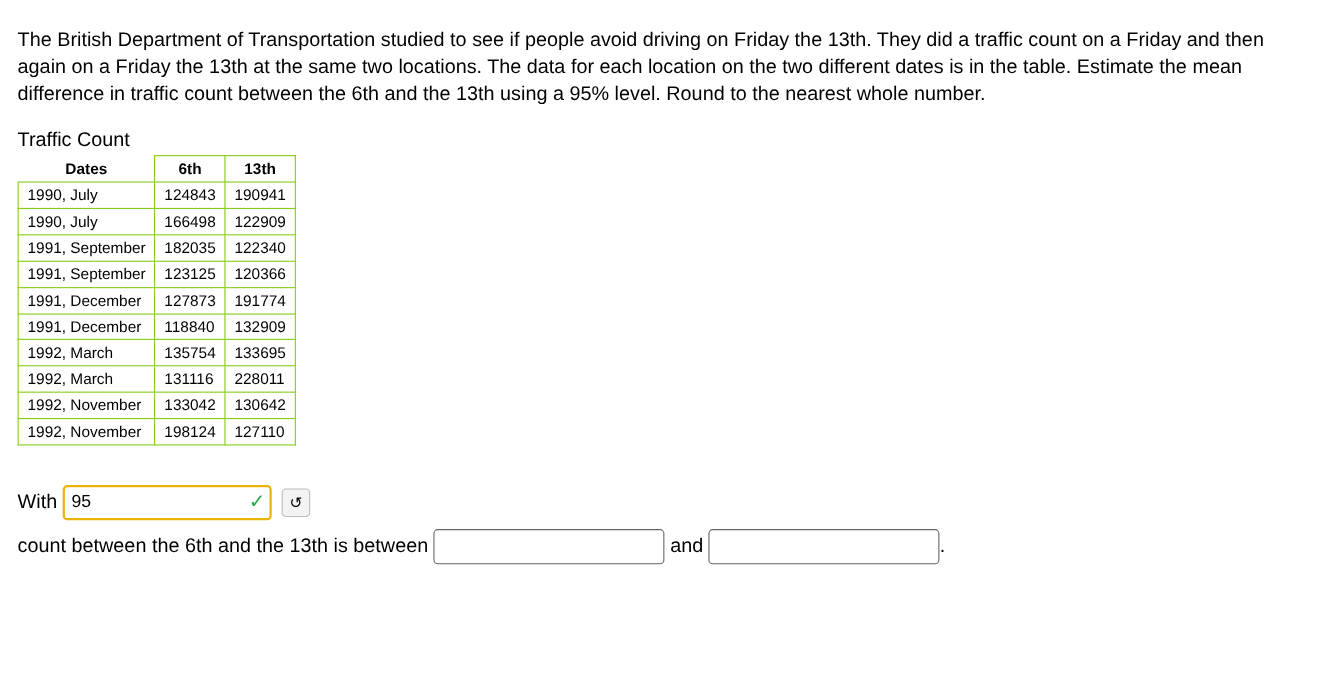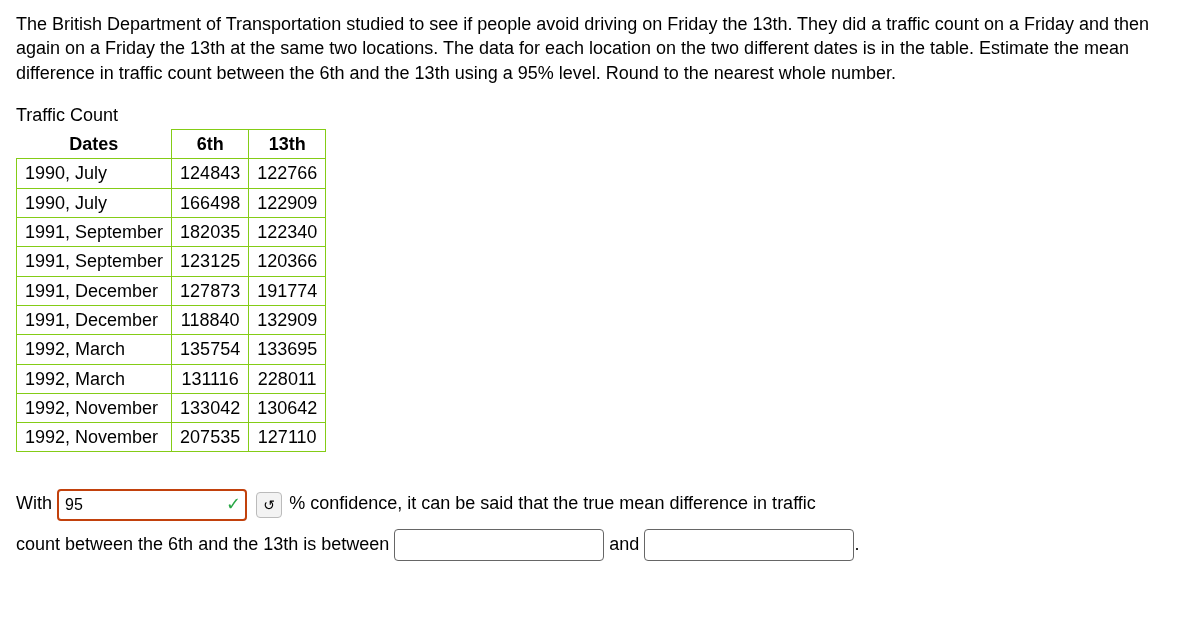--- a/index.html
+++ b/index.html
@@ -6,58 +6,59 @@
     font-family: "Lucida Sans", "Lucida Grande", Verdana, sans-serif;
     font-size: 18px;
     margin: 0;
     padding: 12px 16px;
     color: #000;
     background: #fff;
     line-height: 1.35;
   }
   .problem-text {
     margin-bottom: 18px;
+    margin-top: 12px;
   }
   .table-title {
     margin-bottom: 2px;
   }
   table {
     border-collapse: collapse;
-    font-size: 18px;
+    font-size: 14px;
   }
   th, td {
     border: 1px solid #84cc16;
     padding: 2px 8px;
     text-align: left;
     white-space: nowrap;
   }
   th {
     font-weight: bold;
     text-align: center;
   }
   th.dates-header {
     text-align: center;
     border-left: none;
     border-top: none;
   }
   th.dates-header .inner {
     display:inline-block;
   }
   td.num {
-    text-align: center;
+    text-align: left;
   }
   .answer-area {
     margin-top: 32px;
     line-height: 2.2;
   }
   .inline-input {
     display: inline-block;
     vertical-align: middle;
     height: 32px;
-    border: 2px solid #c2410c;
+    border: 2px solid #eab308;
     border-radius: 4px;
     padding: 2px 6px;
     font-size: 16px;
     width: 190px;
     box-sizing: border-box;
   }
   .plain-input {
     display: inline-block;
     vertical-align: middle;
     height: 32px;
@@ -102,21 +103,21 @@
     <tr>
       <th class="dates-header"><span class="inner">Dates</span></th>
       <th>6th</th>
       <th>13th</th>
     </tr>
   </thead>
   <tbody>
     <tr>
       <td>1990, July</td>
       <td class="num">124843</td>
-      <td class="num">122766</td>
+      <td class="num">190941</td>
     </tr>
     <tr>
       <td>1990, July</td>
       <td class="num">166498</td>
       <td class="num">122909</td>
     </tr>
     <tr>
       <td>1991, September</td>
       <td class="num">182035</td>
       <td class="num">122340</td>
@@ -146,34 +147,33 @@
       <td class="num">131116</td>
       <td class="num">228011</td>
     </tr>
     <tr>
       <td>1992, November</td>
       <td class="num">133042</td>
       <td class="num">130642</td>
     </tr>
     <tr>
       <td>1992, November</td>
-      <td class="num">207535</td>
+      <td class="num">198124</td>
       <td class="num">127110</td>
     </tr>
   </tbody>
 </table>
 
 <div class="answer-area">
   <span>With</span>
   <span class="nowrap">
     <input type="text" class="inline-input" value="95" style="">
     <span class="check-icon">✓</span>
   </span>
   <button class="reset-btn">
     <span>↺</span>
   </button>
-  <span>% confidence, it can be said that the true mean difference in traffic</span>
   <br>
   <span>count between the 6th and the 13th is between</span>
   <input type="text" class="plain-input" value="" style="">
   <span>and</span>
   <input type="text" class="plain-input" value="" style=""><span>.</span>
 </div>
 
 </body></html>

